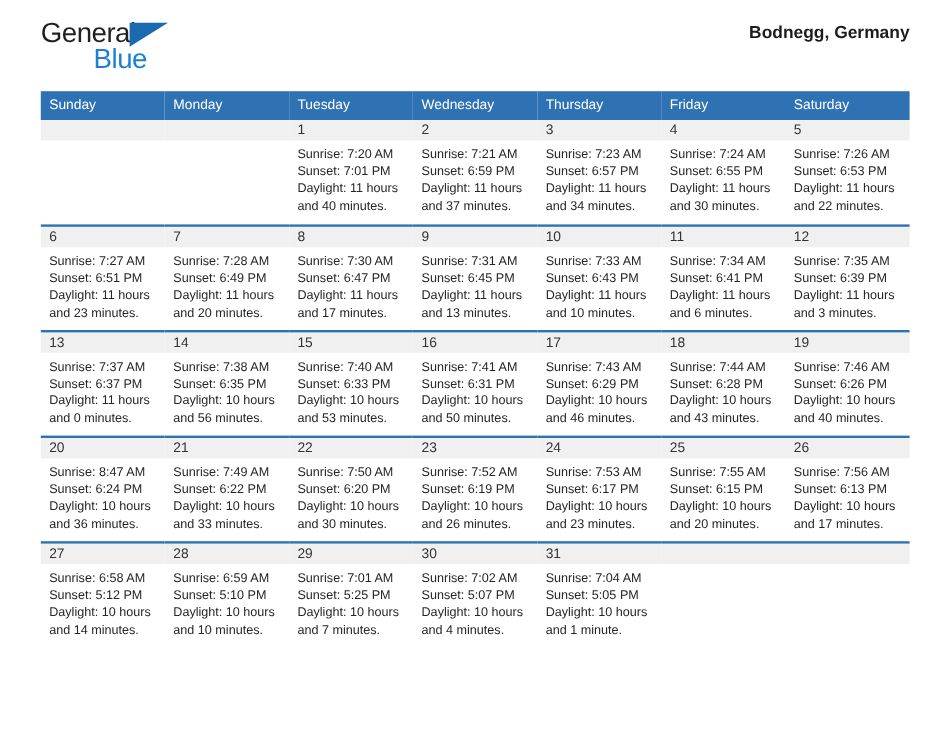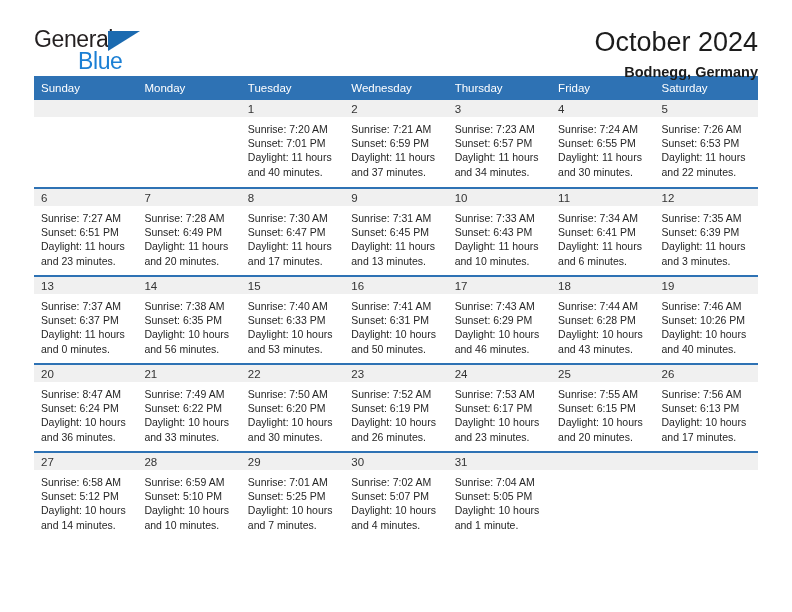--- a/index.html
+++ b/index.html
@@ -22,21 +22,21 @@
     box-sizing: border-box;
     padding: 0 34px;
   }
 
   
   .top-bar {
     display: flex;
     justify-content: space-between;
     align-items: flex-start;
     height: 70px;
-    padding-top: 26px;
+    padding-top: 14px;
     box-sizing: border-box;
   }
 
   .logo {
     position: relative;
     width: 110px;
     height: 46px;
   }
   .logo-general {
     position: absolute;
@@ -143,21 +143,20 @@
 
   <div class="top-bar">
 
     <div class="logo">
       <span class="logo-general">General</span>
       <span class="logo-triangle"></span>
       <span class="logo-blue">Blue</span>
     </div>
 
     <div class="title-block">
-      <div class="cal-title">October 2024</div>
       <div class="cal-subtitle">Bodnegg, Germany</div>
     </div>
 
   </div>
 
   <table class="calendar">
     <thead>
       <tr>
         <th>Sunday</th>
         <th>Monday</th>
@@ -351,21 +350,21 @@
               <div>Sunrise: 7:44 AM</div>
               <div>Sunset: 6:28 PM</div>
               <div>Daylight: 10 hours</div>
               <div>and 43 minutes.</div>
             </div>
           </td>
           <td>
             <div class="daynum-band">19</div>
             <div class="cell-body">
               <div>Sunrise: 7:46 AM</div>
-              <div>Sunset: 10:26 PM</div>
+              <div>Sunset: 6:26 PM</div>
               <div>Daylight: 10 hours</div>
               <div>and 40 minutes.</div>
             </div>
           </td>
         </tr>
         <tr class="week-row">
           <td>
             <div class="daynum-band">20</div>
             <div class="cell-body">
               <div>Sunrise: 8:47 AM</div>

